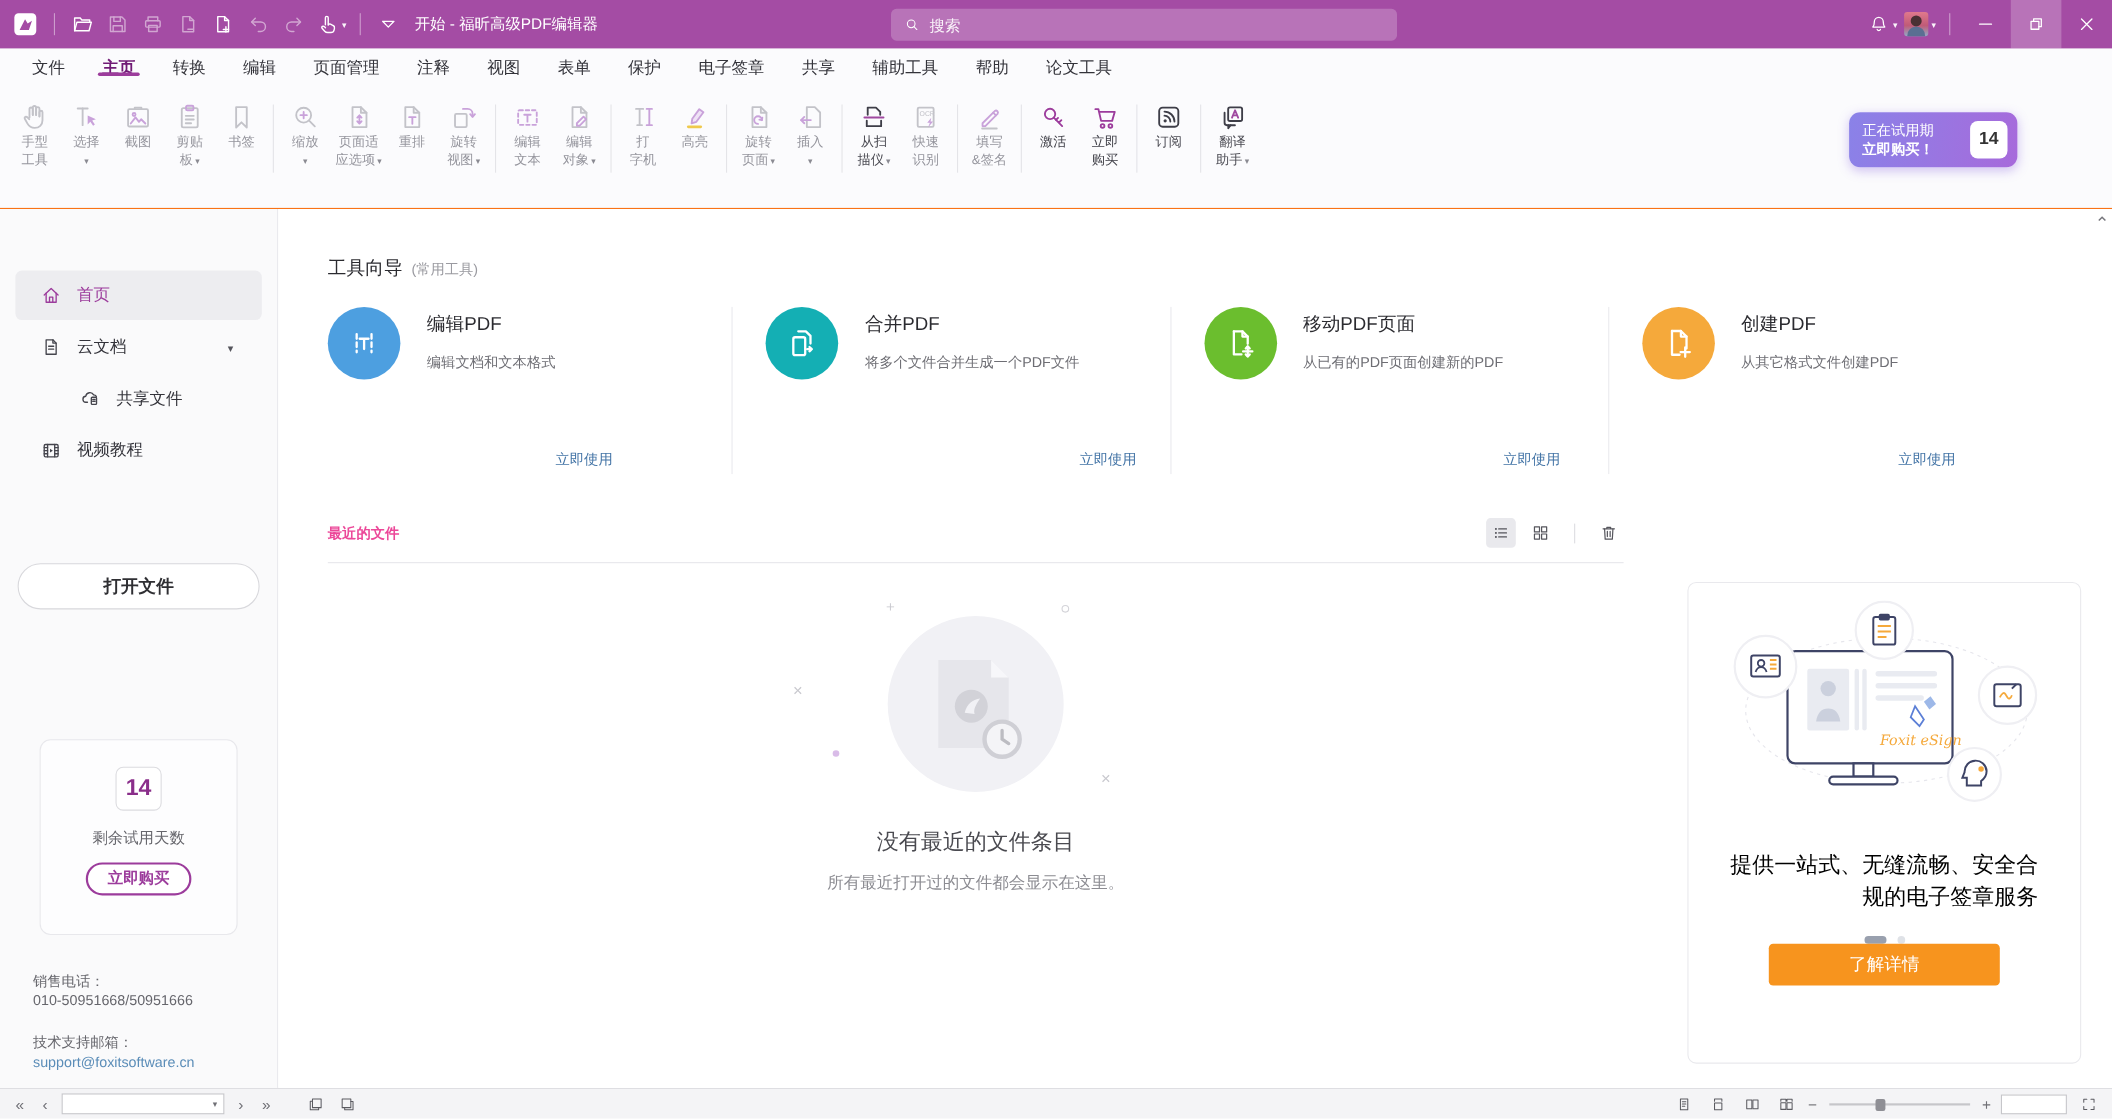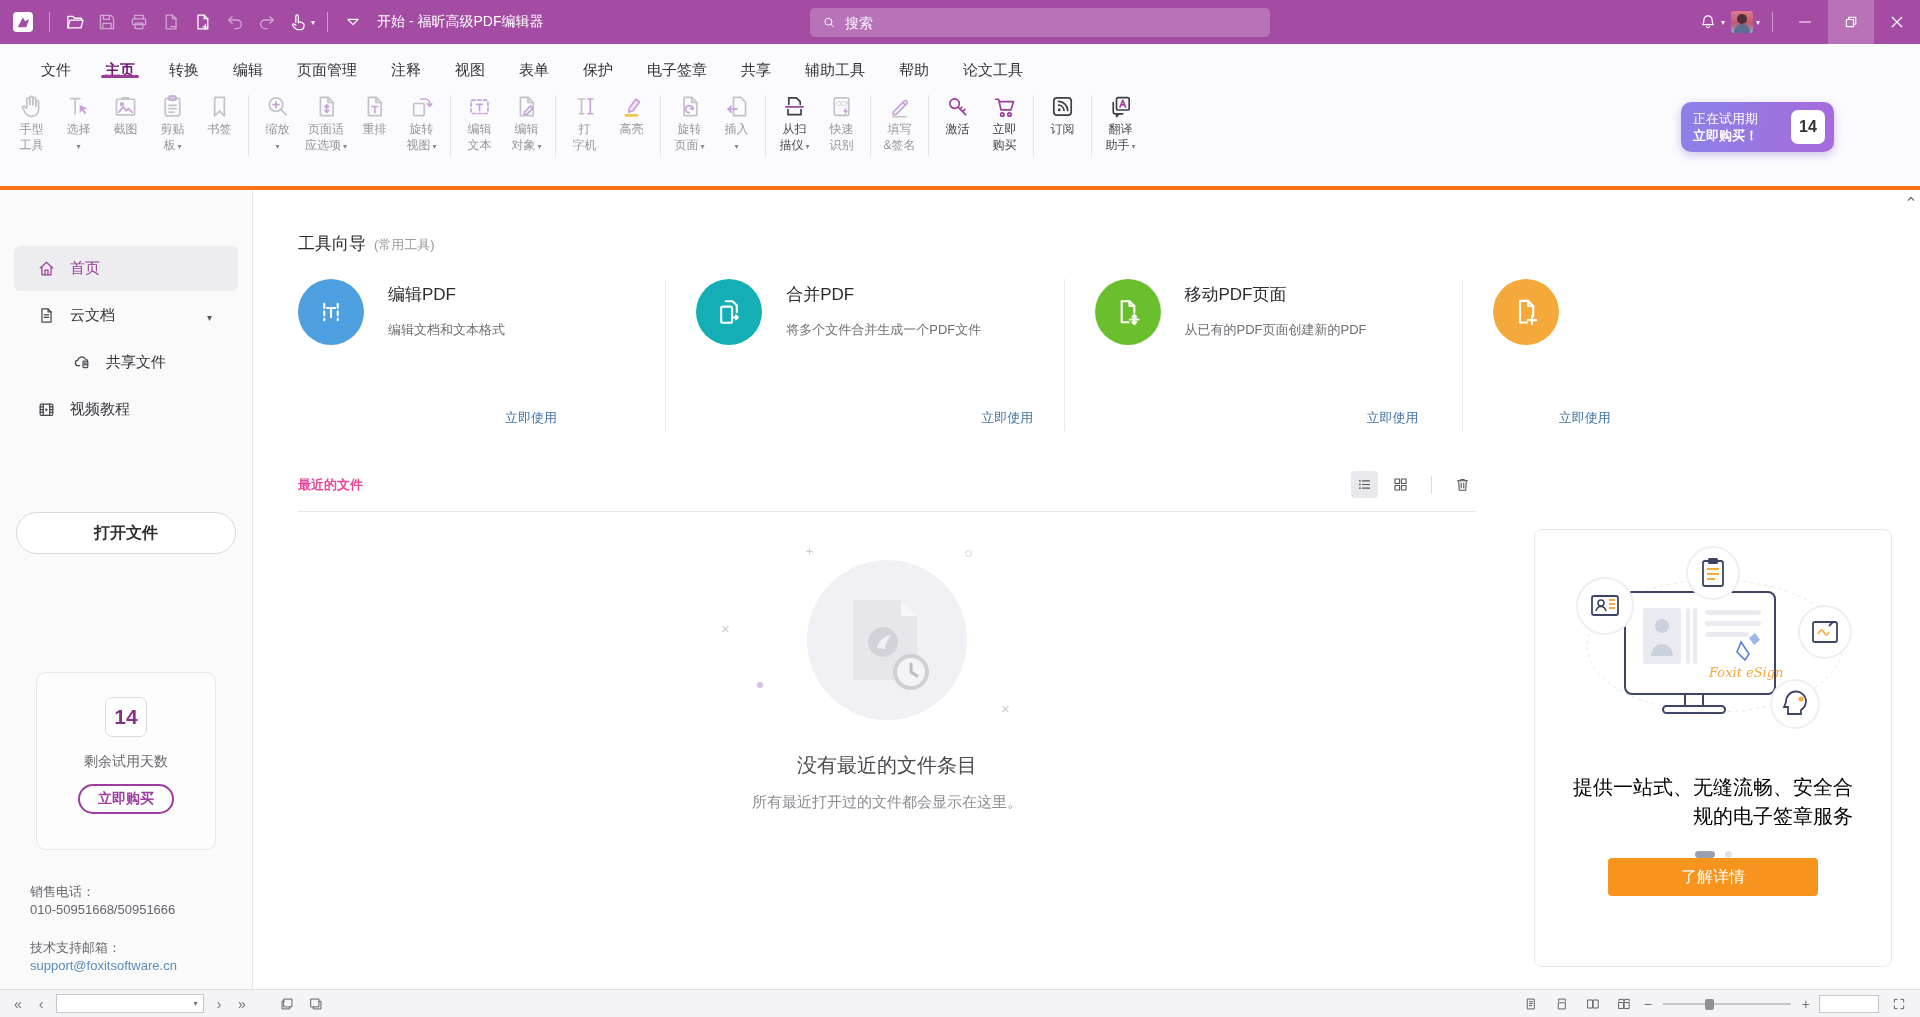--- a/index.html
+++ b/index.html
@@ -22,27 +22,27 @@
   .search input{background:transparent;border:none;outline:none;color:#fff;font-size:14px;width:100%}
   .search input::placeholder{color:rgba(255,255,255,.92)}
   .tb-right{margin-left:auto;display:flex;align-items:center;height:100%}
   .avatar{width:22px;height:22px;border-radius:3px;background:linear-gradient(180deg,#E0798C 0%,#C05B77 55%,#93A9C6 100%);position:relative;overflow:hidden}
   .avatar::before{content:"";position:absolute;left:6px;top:3px;width:10px;height:10px;border-radius:50%;background:#4A3034}
   .avatar::after{content:"";position:absolute;left:3px;top:13px;width:16px;height:10px;border-radius:8px 8px 0 0;background:#5A6F92}
   .win-btn{width:46px;height:44px;display:flex;align-items:center;justify-content:center}
   .win-btn.restore{background:rgba(255,255,255,.22)}
 
   
-  .menubar{height:36px;background:#FBFBFD;display:flex;align-items:flex-end;padding-left:24px}
+  .menubar{height:36px;background:#FBFBFD;display:flex;align-items:flex-start;padding-left:12px}
   .menu-item{font-size:15px;color:#33333A;padding:8px 17px 0;position:relative;white-space:nowrap}
   .menu-item.active{color:#701a75;font-weight:bold}
   .menu-item.active::after{content:"";position:absolute;left:13px;right:13px;bottom:2px;height:3px;background:#9C3C9C;border-radius:2px}
 
   
-  .ribbon{height:110px;background:#FBFBFD;border-bottom:4px solid #f97316;position:relative;display:flex}
+  .ribbon{height:110px;background:#FBFBFD;border-bottom:1px solid #f97316;position:relative;display:flex}
   .ribbon-items{display:flex;align-items:flex-start;padding:5px 0 0 8px}
   .ribbon-btn{display:flex;flex-direction:column;align-items:center;min-width:47px;padding:2px 4px 0;border-radius:4px}
   .rb-icon{width:29px;height:29px;margin-top:5px}
   .rb-line{font-size:12px;line-height:16px;height:16px;white-space:nowrap;display:flex;align-items:center;gap:2px;color:#3F3F46}
   .rb-line .caret::before{color:#8A8A92}
   .tone-dim{color:#C3C3C9}.tone-dim .rb-line{color:#95959D}
   .tone-dark{color:#3E3E48}.tone-dark .rb-line{color:#4A4A52}
   .tone-purple{color:#9C3C9C}.tone-purple .rb-line{color:#3E3E46}
   .tone-dim .acc{stroke:#C9A2DA}
   .tone-dark .acc,.tone-purple .acc{stroke:#A049A0}
@@ -699,20 +699,24 @@
             <span class="card-circle" style="background: rgb(245, 169, 59);">
               <span class="ic ci">
                 <svg viewBox="0 0 24 24" style="width:100%;height:100%" fill="none" stroke="currentColor" stroke-width="1.4" stroke-linecap="round" stroke-linejoin="round">
                   <path d="M8 4.6h5.4l3.4 3.4v7.2"></path>
                   <path d="M13.4 4.6V8h3.4"></path>
                   <path d="M8 4.6V19h4.6"></path>
                   <path d="M16 14.6v5.6M13.2 17.4h5.6"></path>
                 </svg>
               </span>
             </span>
+            <div>
+              <div class="card-title">创建PDF</div>
+              <div class="card-desc">从其它格式文件创建PDF</div>
+            </div>
           </div>
           <a class="card-link">立即使用</a>
         </div>
       </div>
 
     <div class="recent">
       <div class="recent-header">
         <span class="recent-title">最近的文件</span>
         <span class="recent-tools" id="recent-tools">
             <span class="toggle active">

